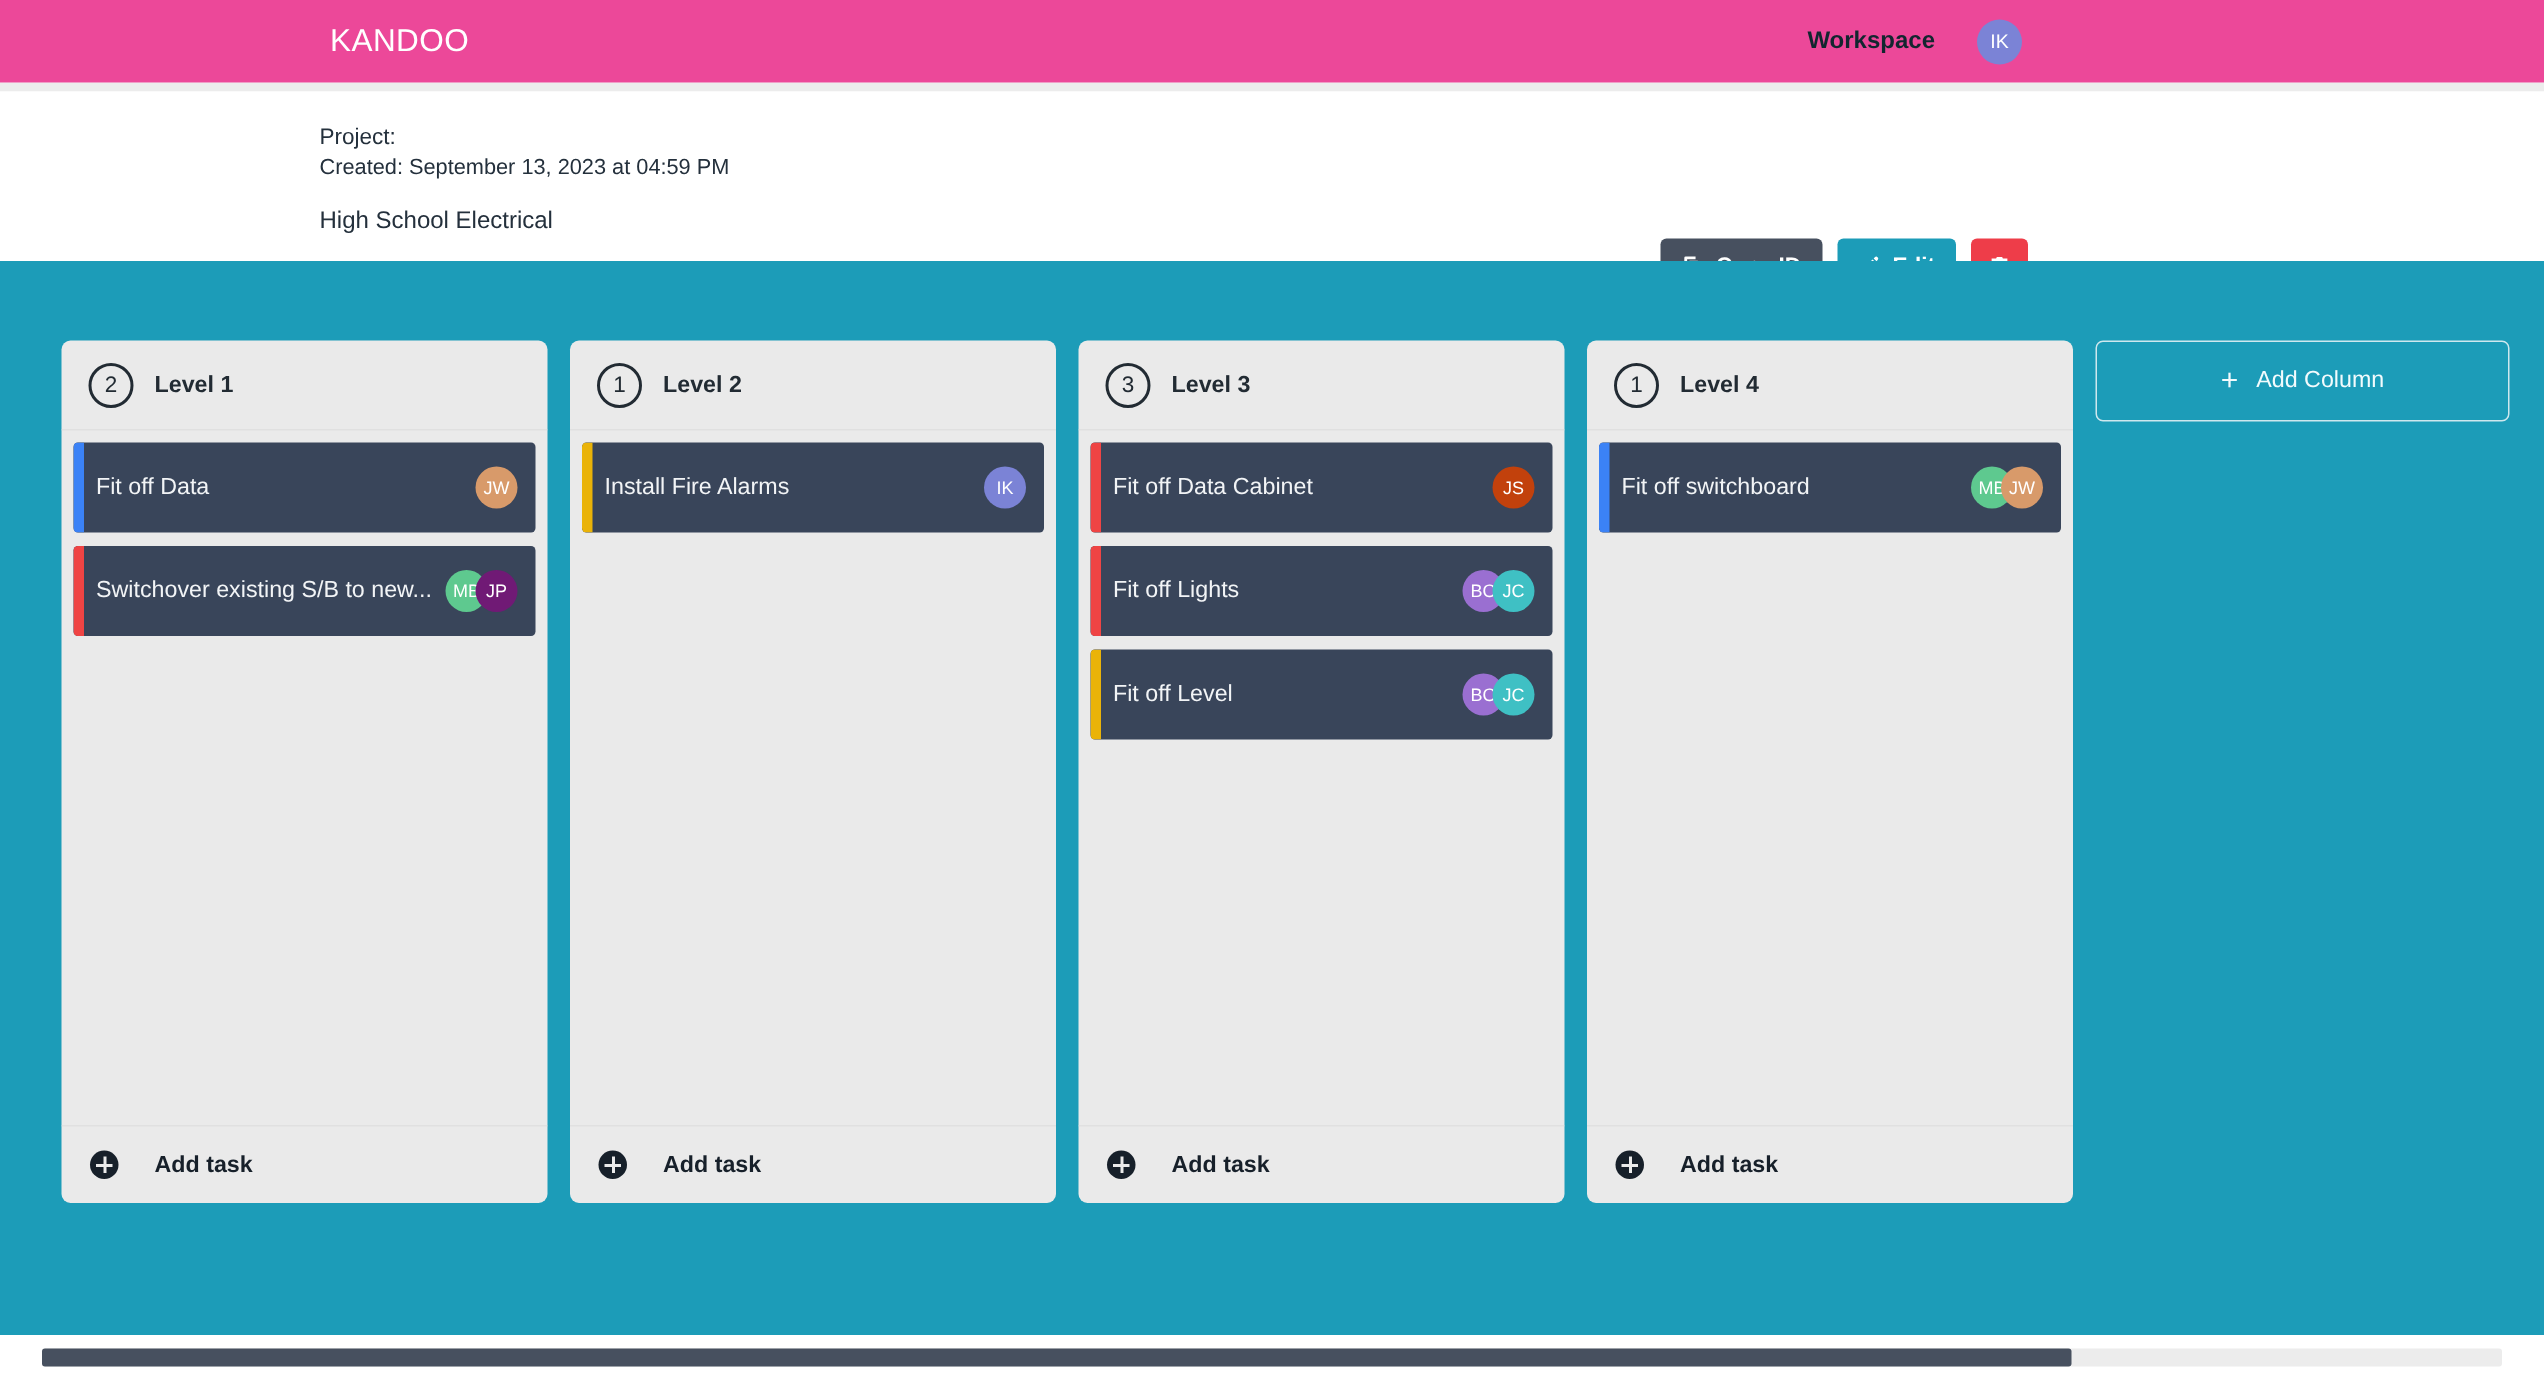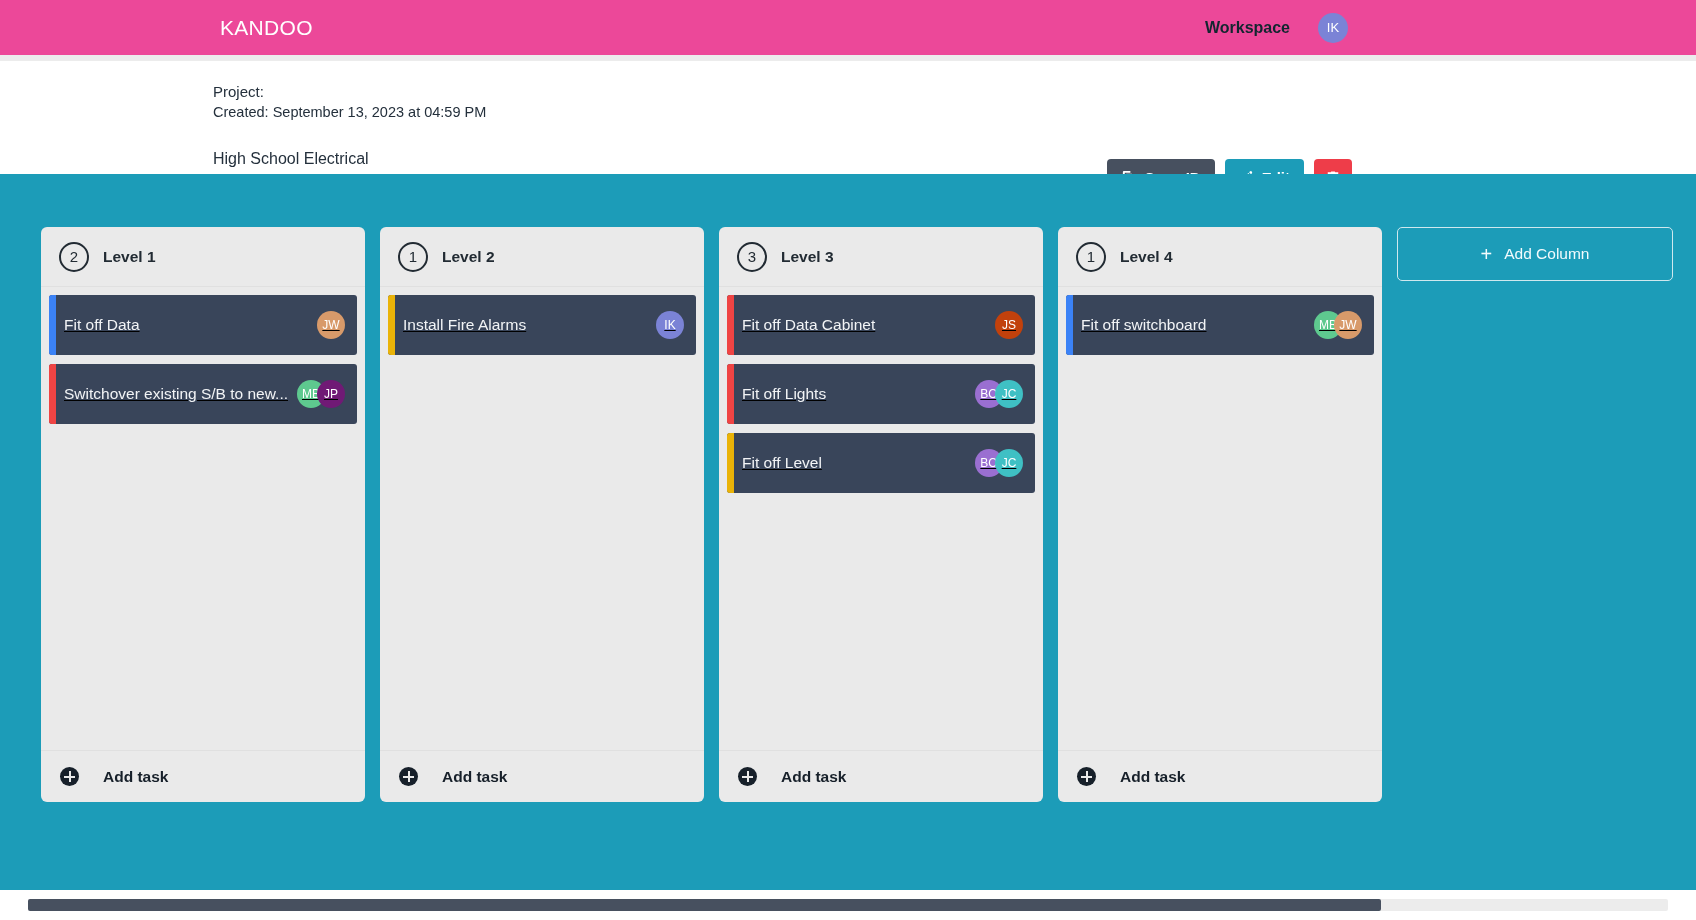--- a/index.html
+++ b/index.html
@@ -58,21 +58,21 @@
   .projbar {
     background: #ffffff;
     flex: 0 0 auto;
     height: 113px;
     position: relative;
     padding-left: 213px;
     padding-top: 20px;
   }
   .proj-label { font-size: 15px; color: #24303c; line-height: 21px; }
   .proj-created { font-size: 14.5px; color: #24303c; line-height: 21px; }
-  .proj-name { font-size: 16px; color: #24303c; margin-top: 27px; }
+  .proj-name { font-size: 16px; color: #24303c; margin-top: 16px; }
 
   .proj-actions {
     position: absolute;
     right: 344px;
     top: 98px;
     display: flex;
     gap: 10px;
     align-items: center;
   }
   .btn {
@@ -129,21 +129,21 @@
     flex: 0 0 auto;
   }
   .count {
     width: 30px; height: 30px;
     border: 2px solid #222b33;
     border-radius: 50%;
     display: flex; align-items: center; justify-content: center;
     font-size: 15px; color: #222b33; font-weight: 400;
   }
   .col-title { font-size: 15.5px; font-weight: bold; color: #222b33; }
-  .col-body { flex: 1 1 auto; padding: 8px 8px 0 8px; overflow: hidden; text-decoration: underline; }
+  .col-body { flex: 1 1 auto; padding: 8px 8px 0 8px; overflow: hidden; }
   .col-foot {
     height: 52px;
     border-top: 1px solid #e0e0e0;
     display: flex; align-items: center; gap: 24px;
     padding: 0 19px;
     flex: 0 0 auto;
     cursor: pointer;
   }
   .addtask-label { font-size: 15.5px; font-weight: bold; color: #17202a; }
   .plus-circle {

